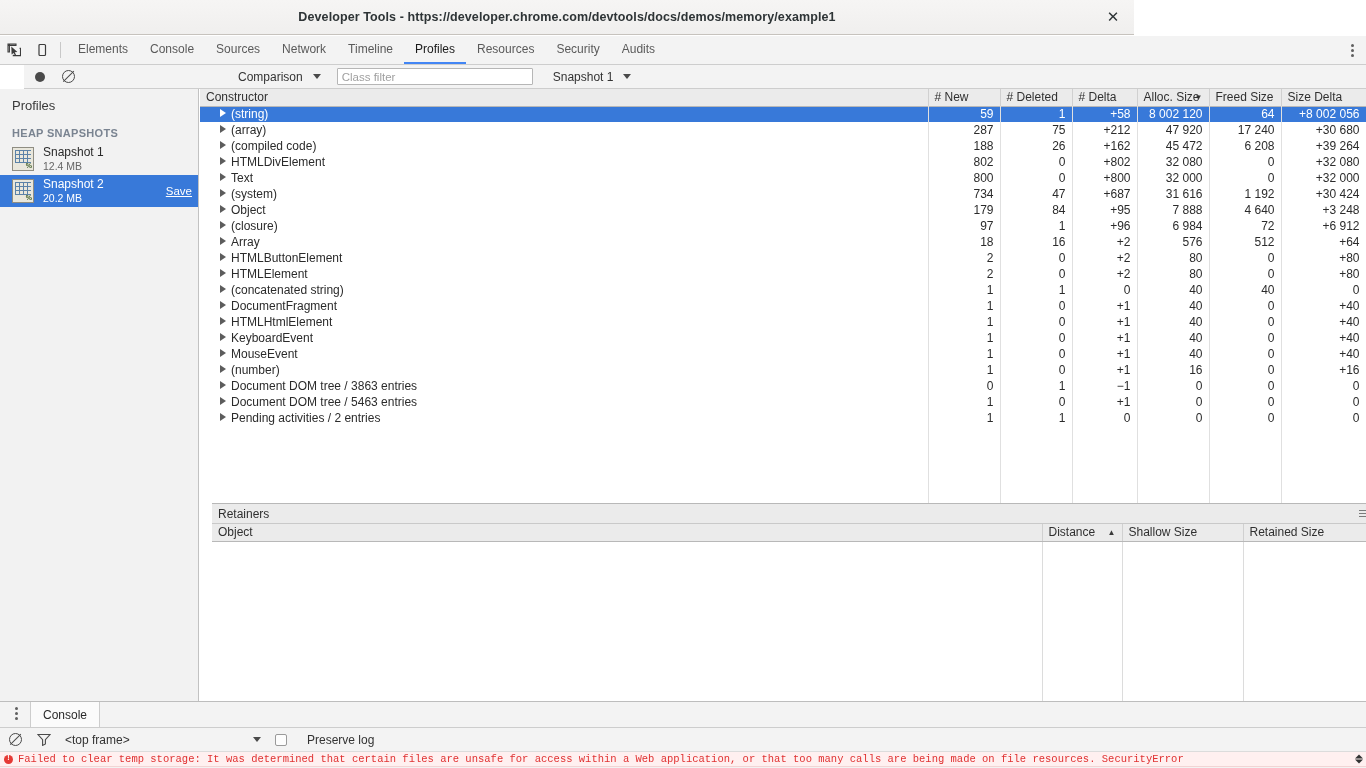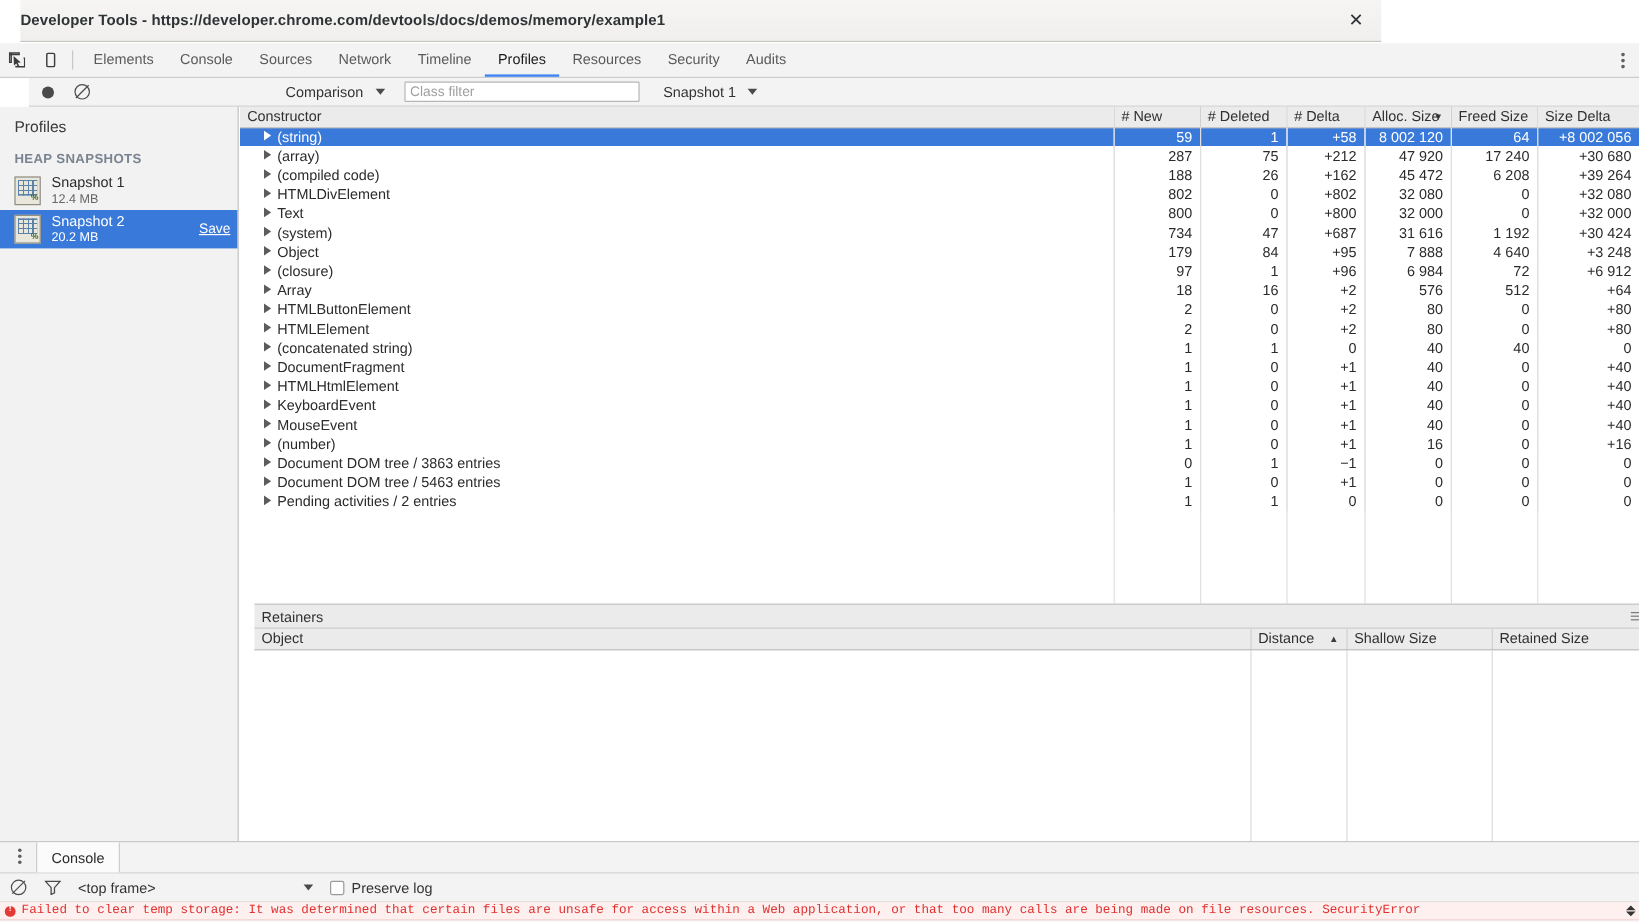--- a/index.html
+++ b/index.html
@@ -12,21 +12,21 @@
     font-size: 12px;
     color: #333;
     -webkit-font-smoothing: antialiased;
   }
 
   
   #titlebar {
     position: absolute; left: 0; top: 0; width: 1134px; height: 35px;
     background: linear-gradient(to bottom, #f6f5f4 0%, #f0efee 100%);
     border-bottom: 1px solid #c6c2bd;
-    display: flex; align-items: center; justify-content: flex-start; margin-left: 17px;
+    display: flex; align-items: center; justify-content: center;
   }
   #titlebar .title {
     font-size: 12.5px; font-weight: bold; color: #2e3436;
     letter-spacing: 0.1px;
   }
   #close-btn {
     position: absolute; right: 8px; top: 50%; transform: translateY(-50%);
     width: 26px; height: 26px; display: flex; align-items: center; justify-content: center;
     font-size: 15px; color: #2e3436; cursor: pointer; line-height: 1;
     font-family: "DejaVu Sans", sans-serif;
@@ -238,21 +238,21 @@
     background: #4a4a4a; transform: rotate(45deg); margin-left: -0.7px;
   }
   #console-filter {
     margin-left: 15px; width: 14px; height: 13px; cursor: pointer;
   }
   #frame-select {
     margin-left: 14px; width: 196px; display: flex; align-items: center;
     justify-content: space-between; font-size: 12px; color: #333; cursor: pointer;
   }
   #preserve-wrap {
-    margin-left: 14px; display: flex; align-items: center; gap: 6px; cursor: pointer;
+    margin-left: 14px; display: flex; align-items: center; gap: 20px; cursor: pointer;
     font-size: 12px; color: #333;
   }
   #preserve-box {
     width: 12px; height: 12px; border: 1px solid #9a9a9a; background: #fdfdfd; border-radius: 2px;
   }
   #console-msg {
     height: 15px; background: #fff0f0; border-bottom: 1px solid #f2d4d4;
     display: flex; align-items: center; padding-left: 4px; overflow: hidden;
     position: relative;
   }

